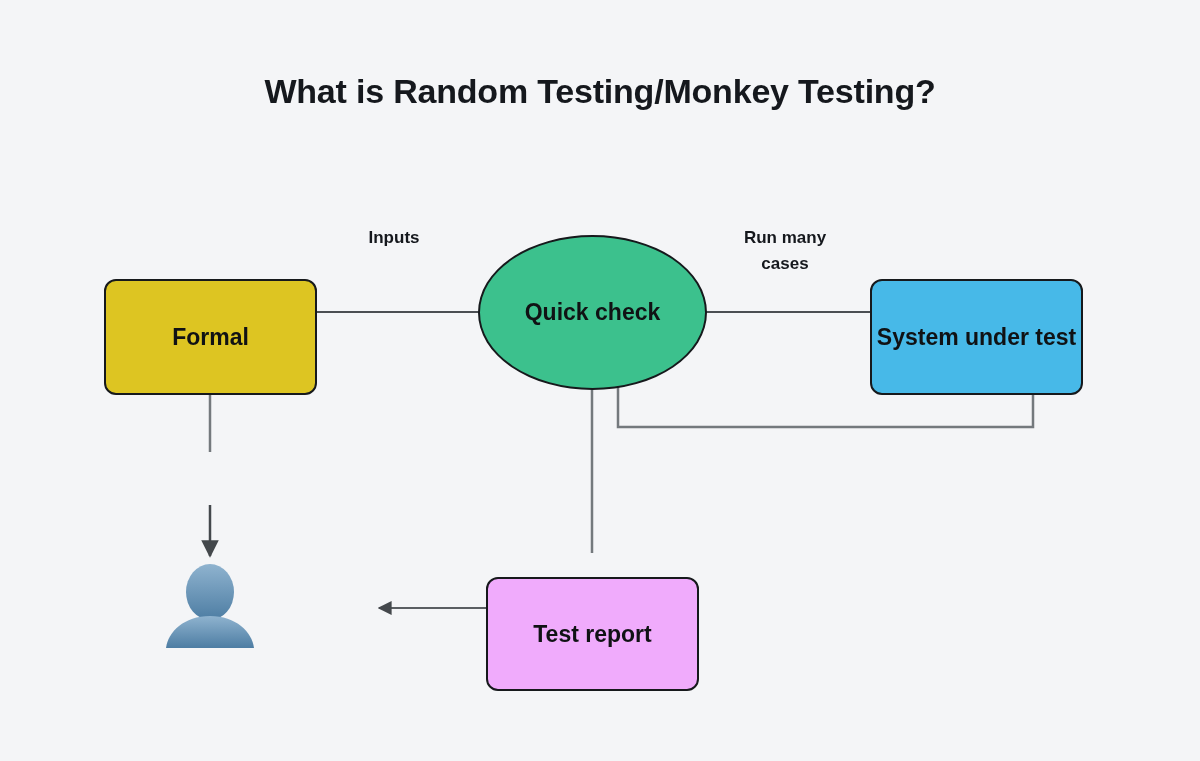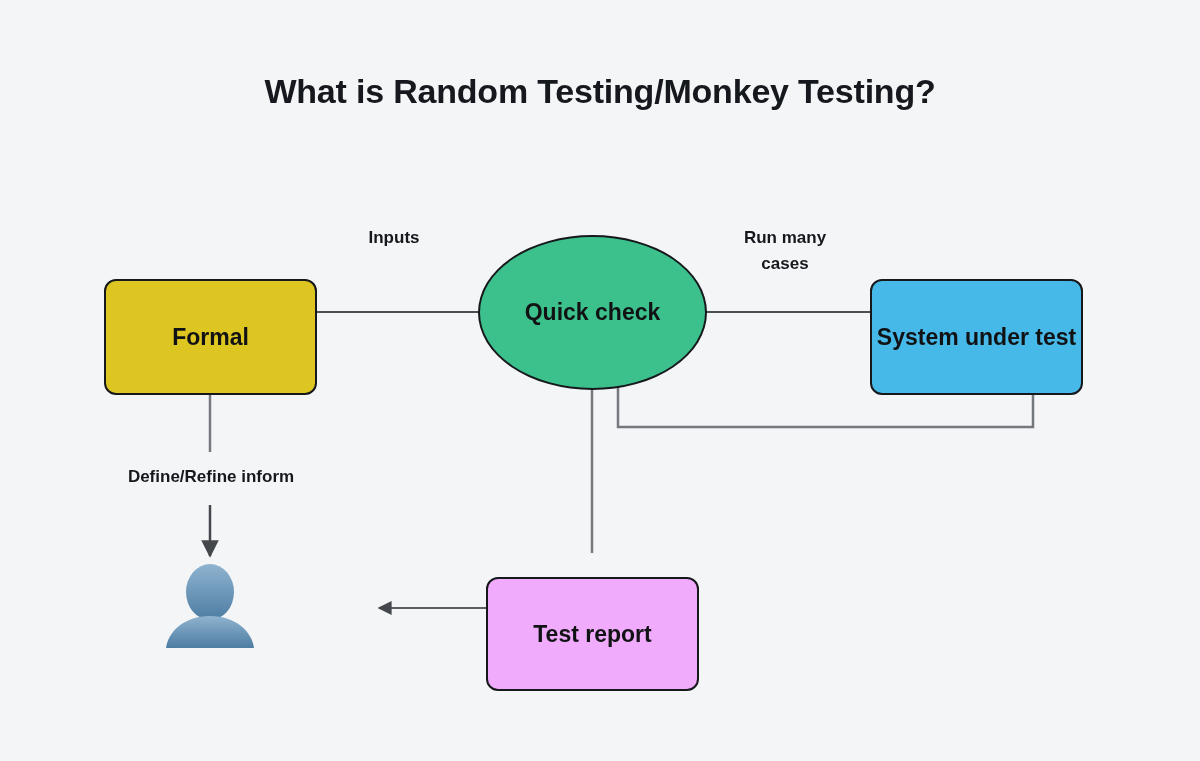--- a/index.html
+++ b/index.html
@@ -181,16 +181,15 @@
   <div class="node rect" id="node-test-report">
     <span>Test report</span>
   </div>
 
   <div class="edge-label" id="label-inputs">Inputs</div>
 
   <div class="edge-label" id="label-run-many-cases">Run many
 cases</div>
 
 
-  <div class="edge-label" id="label-define-refine">Define/Refine inform</div>
 
 
 </div>
 
 </body></html>

